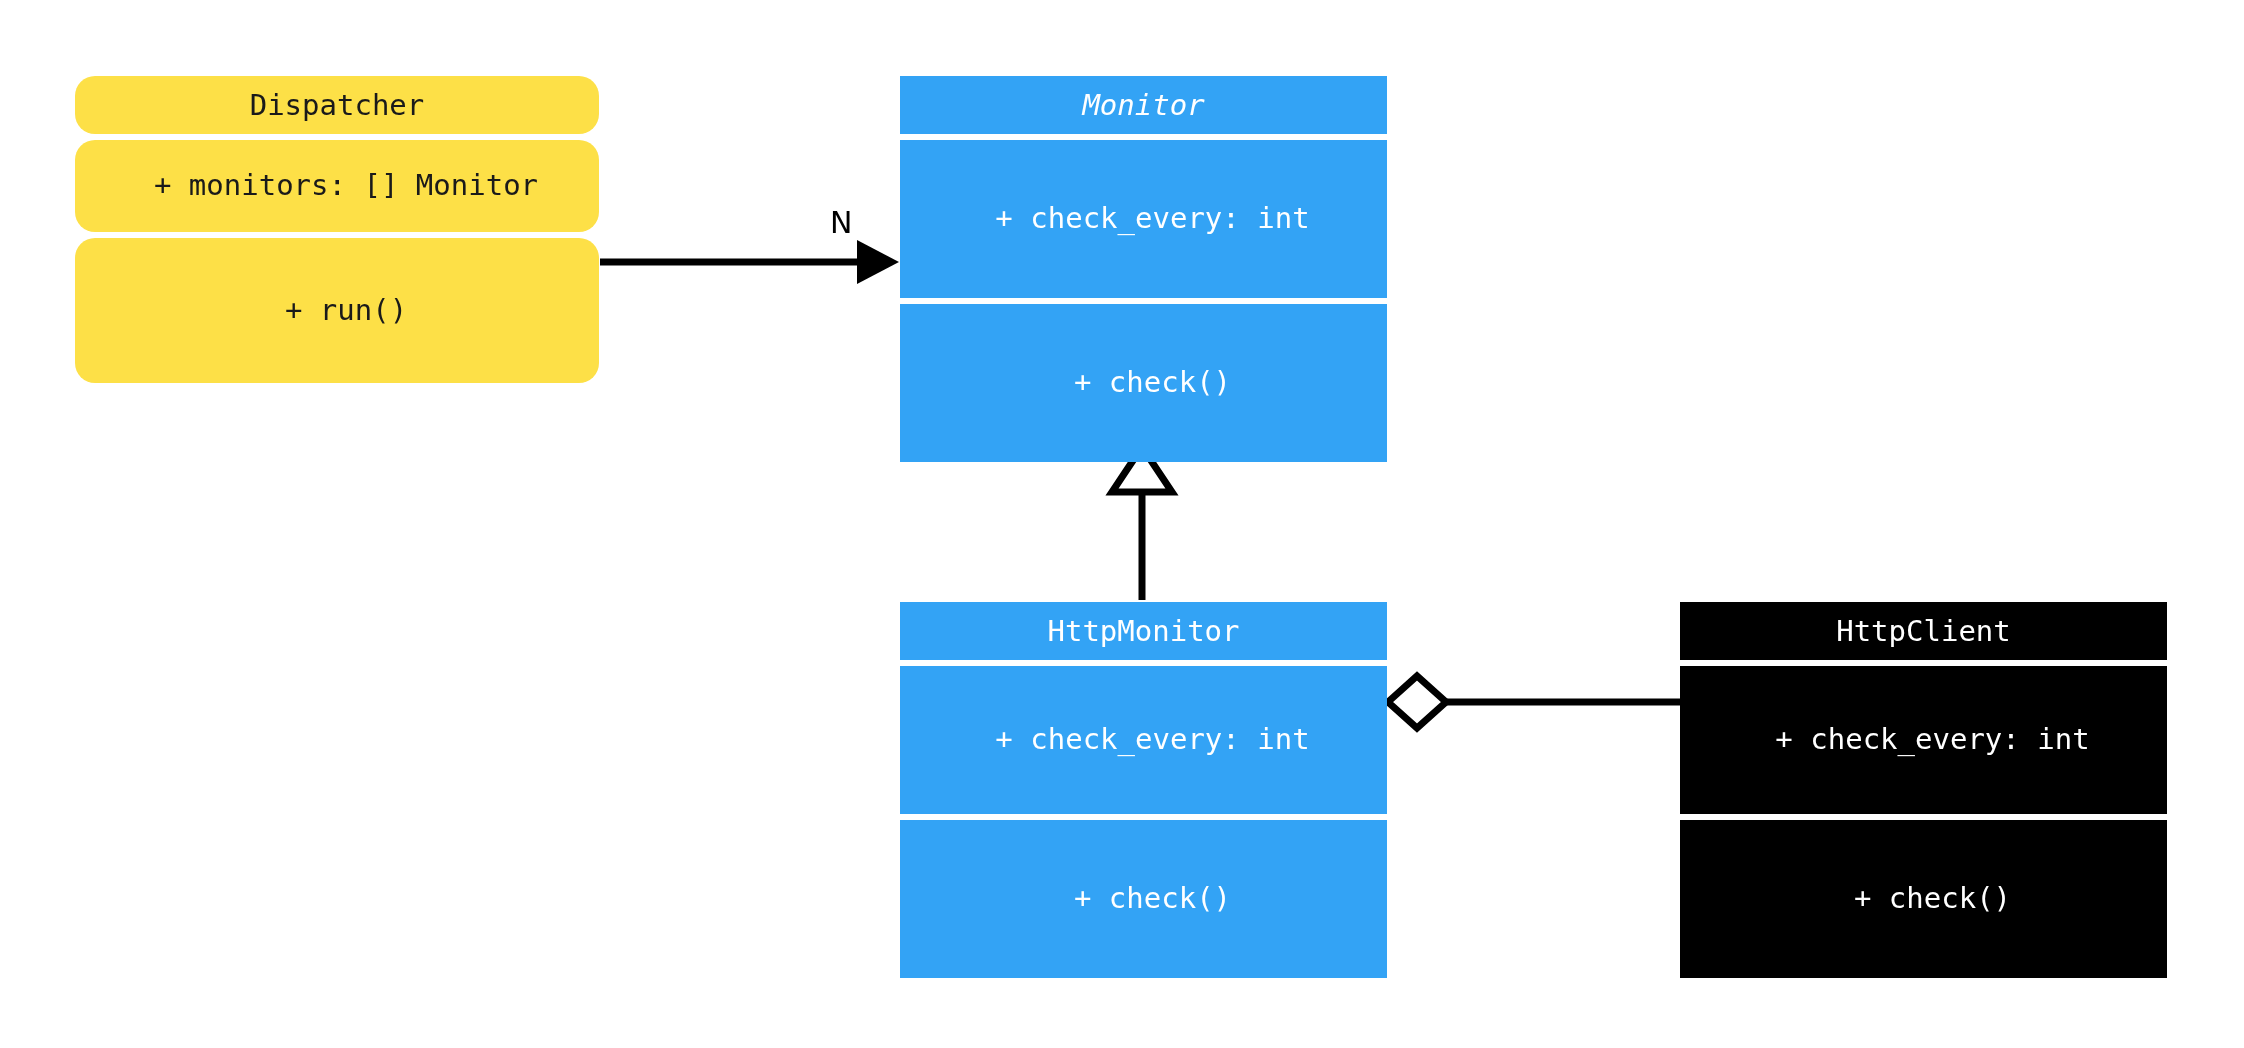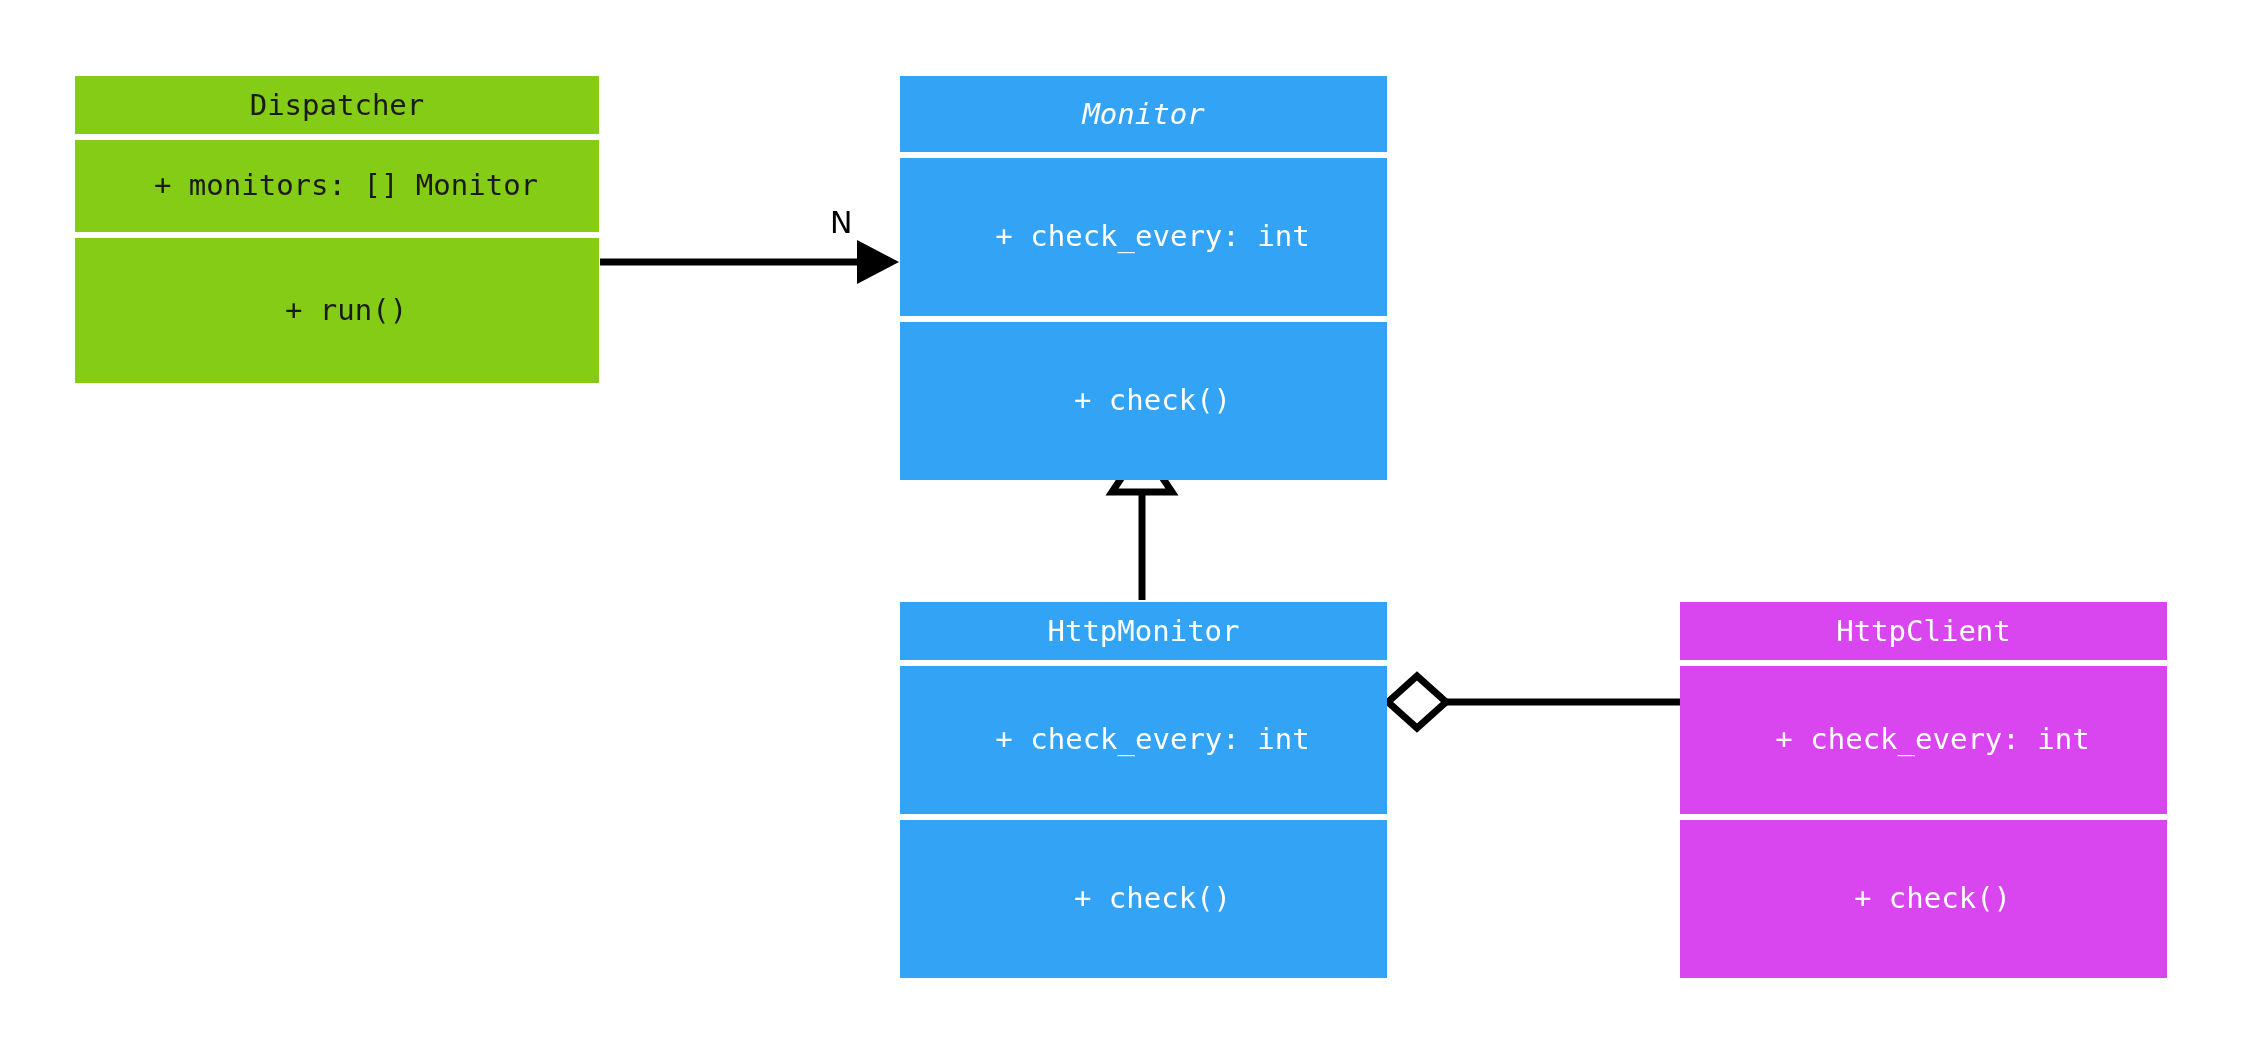--- a/index.html
+++ b/index.html
@@ -47,29 +47,29 @@
     font-size: 29px;
     line-height: 1.22;
     white-space: pre;
     text-align: center;
   }
   .uml-body .member-line {
     white-space: pre;
   }
 
   
-  .theme-yellow .uml-compartment { background: #84cc16; }
+  .theme-yellow .uml-compartment { background: #fde047; border-radius: 20px; }
   .theme-yellow .uml-header { color: #1a1a1a; }
   .theme-yellow .uml-body  { color: #1a1a1a; }
 
   .theme-blue .uml-compartment { background: #33a3f5; }
   .theme-blue .uml-header { color: #ffffff; }
   .theme-blue .uml-body  { color: #ffffff; }
 
-  .theme-green .uml-compartment { background: #d946ef; }
+  .theme-green .uml-compartment { background: #000000; }
   .theme-green .uml-header { color: #ffffff; }
   .theme-green .uml-body  { color: #ffffff; }
 
   .abstract-title { font-style: italic; }
 
   
   .connector-layer {
     position: absolute;
     left: 0;
     top: 0;
@@ -114,21 +114,21 @@
     <div class="uml-compartment uml-header" style="height:58px;">Dispatcher</div>
     <div class="uml-compartment uml-body" style="height:92px;">
       <div class="member-line">+ monitors: [] Monitor</div>
     </div>
     <div class="uml-compartment uml-body" style="height:145px;">
       <div class="member-line">+ run()</div>
     </div>
   </div>
 
   <div class="uml-class theme-blue" style="left:900px; top:76px; width:487px;">
-    <div class="uml-compartment uml-header abstract-title" style="height:76px;">Monitor</div>
+    <div class="uml-compartment uml-header abstract-title" style="height:58px;">Monitor</div>
     <div class="uml-compartment uml-body" style="height:158px;">
       <div class="member-line">+ check_every: int</div>
     </div>
     <div class="uml-compartment uml-body" style="height:158px;">
       <div class="member-line">+ check()</div>
     </div>
   </div>
 
   <div class="uml-class theme-blue" style="left:900px; top:602px; width:487px;">
     <div class="uml-compartment uml-header" style="height:58px;">HttpMonitor</div>

